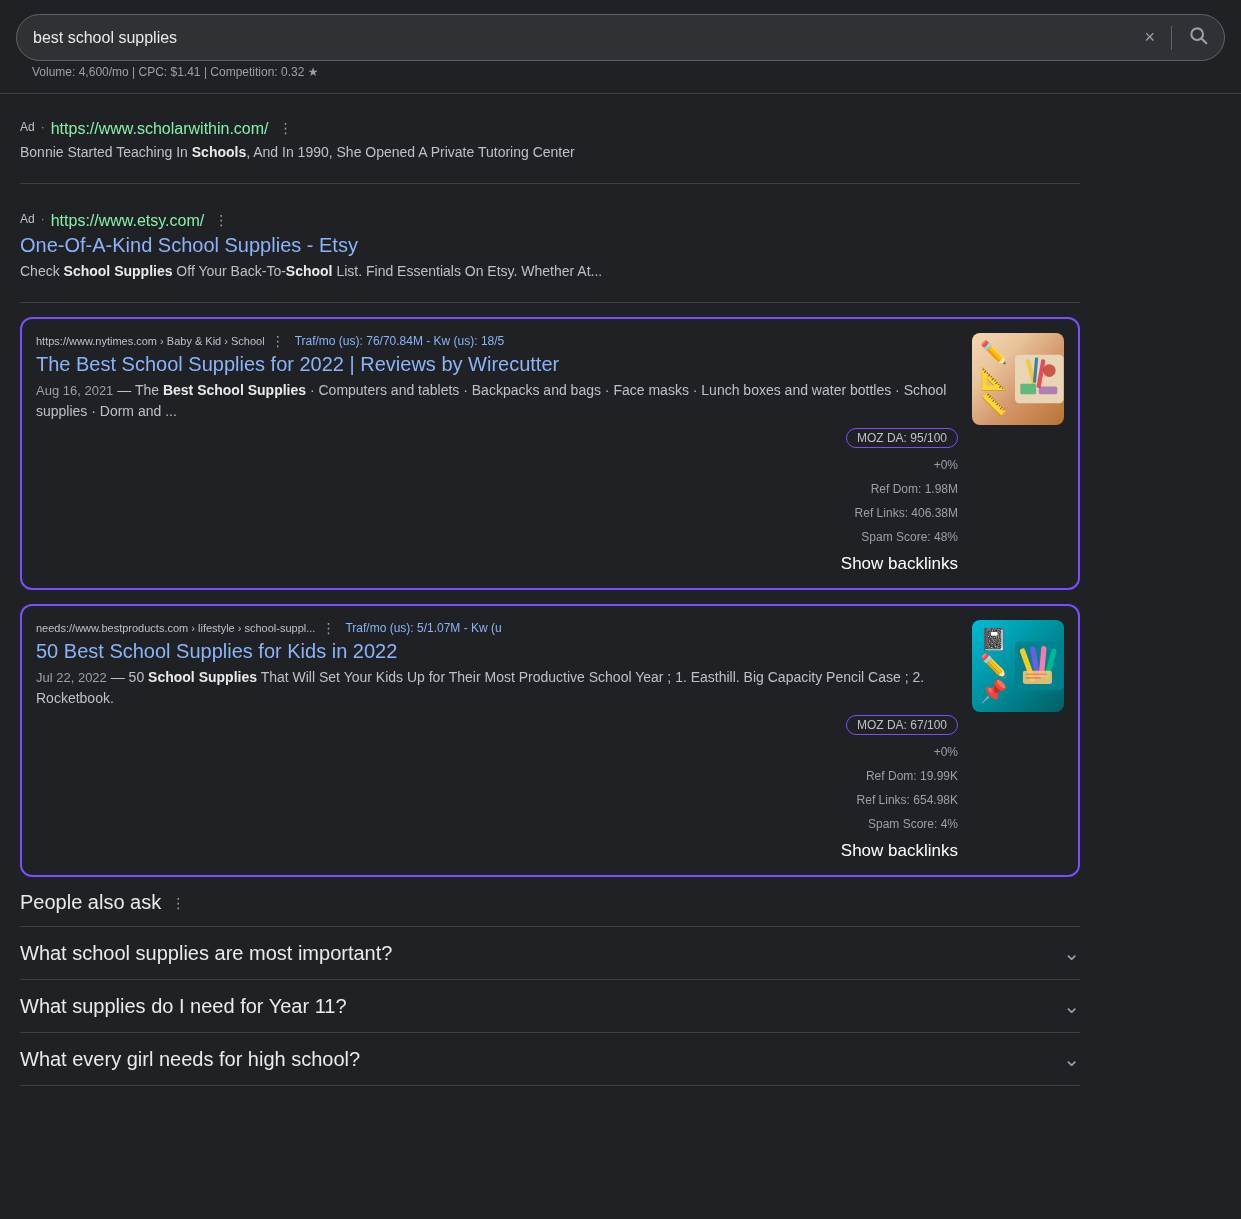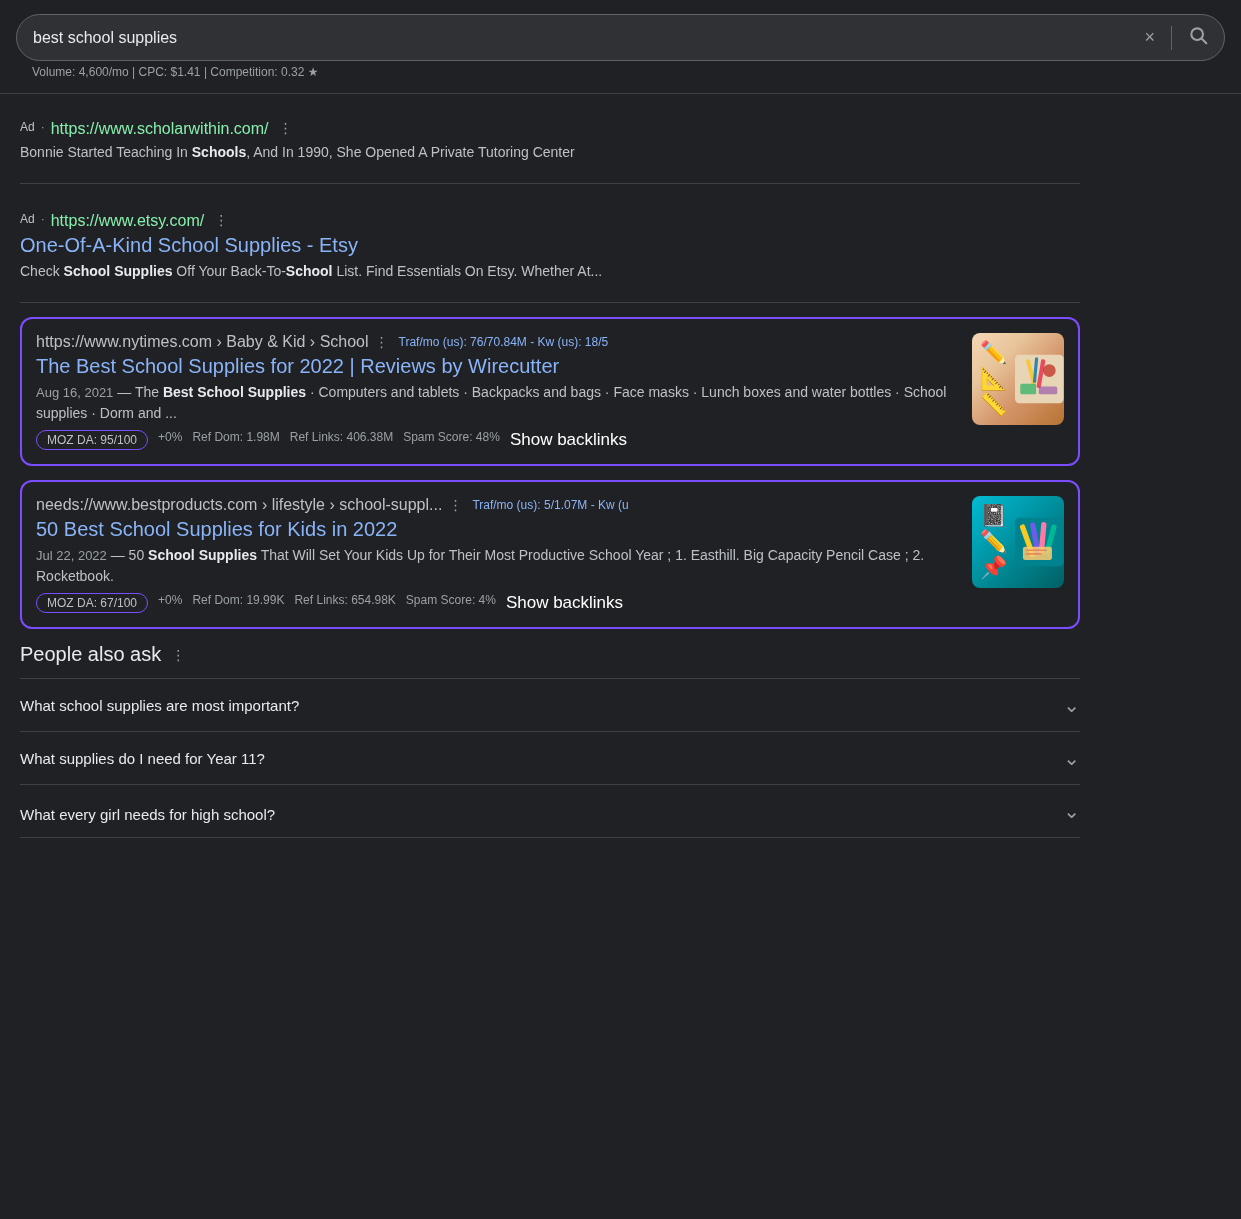--- a/index.html
+++ b/index.html
@@ -117,40 +117,41 @@
       position: relative;
     }
     .organic-result-text { flex: 1; }
     .result-url-row {
       display: flex;
       align-items: center;
       gap: 6px;
       margin-bottom: 4px;
     }
     .result-url {
-      font-size: 16px;
+      font-size: 11px;
       color: #bdc1c6;
     }
     .traf-info {
       font-size: 12px;
       color: #8ab4f8;
       margin-left: 4px;
     }
     .traf-dots {
       color: #9aa0a6;
       cursor: pointer;
     }
     .result-meta-row {
       display: flex;
-      align-items: flex-start;
+      align-items: flex-end;
       gap: 10px;
       font-size: 12px;
       color: #9aa0a6;
       margin-top: 6px;
       flex-wrap: wrap;
+      flex-direction: column;
     }
     .moz-da-badge {
       border: 1px solid #7c4dff;
       border-radius: 12px;
       padding: 2px 10px;
       color: #bdc1c6;
       font-size: 12px;
       white-space: nowrap;
     }
     .change-pct {
@@ -224,21 +225,21 @@
       display: flex;
       align-items: center;
       justify-content: space-between;
       cursor: pointer;
     }
     .paa-item:last-child {
       border-bottom: 1px solid #3c4043;
       align-items: flex-end;
     }
     .paa-question {
-      font-size: 15px;
+      font-size: 20px;
       color: #e8eaed;
     }
     .chevron-icon {
       color: #9aa0a6;
       font-size: 20px;
     }
   </style>
 </head>
 <body>
 

